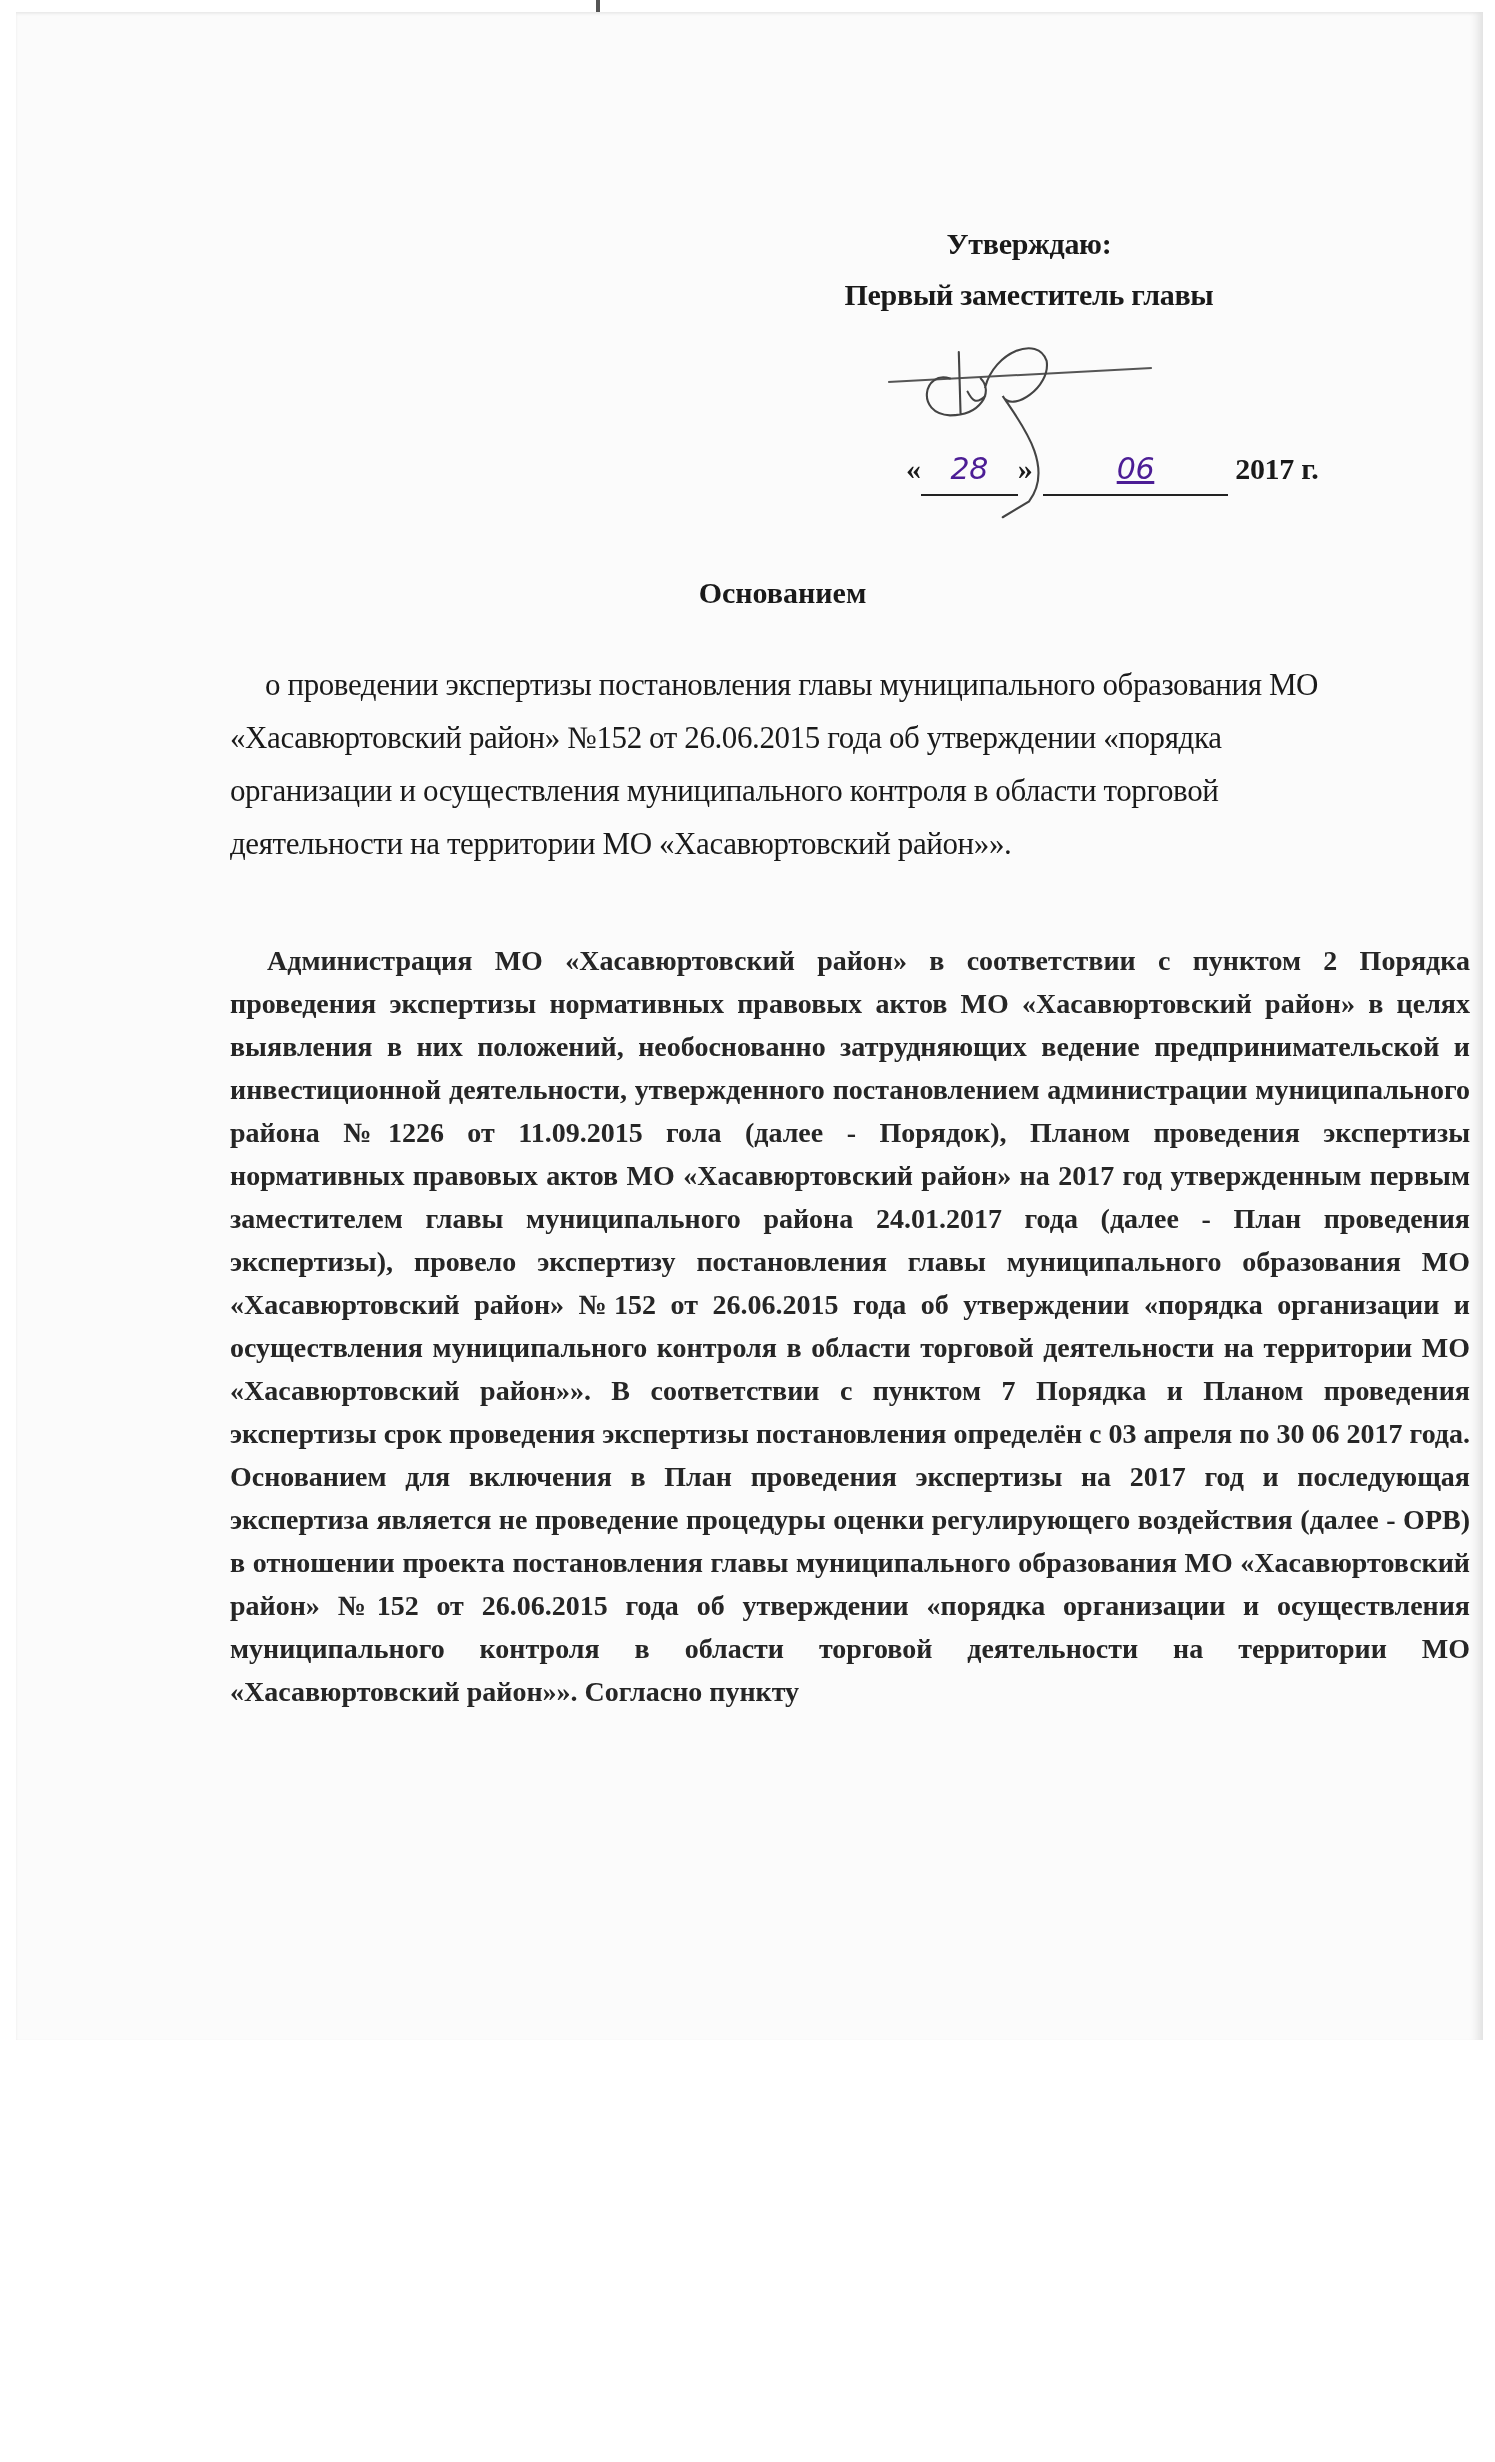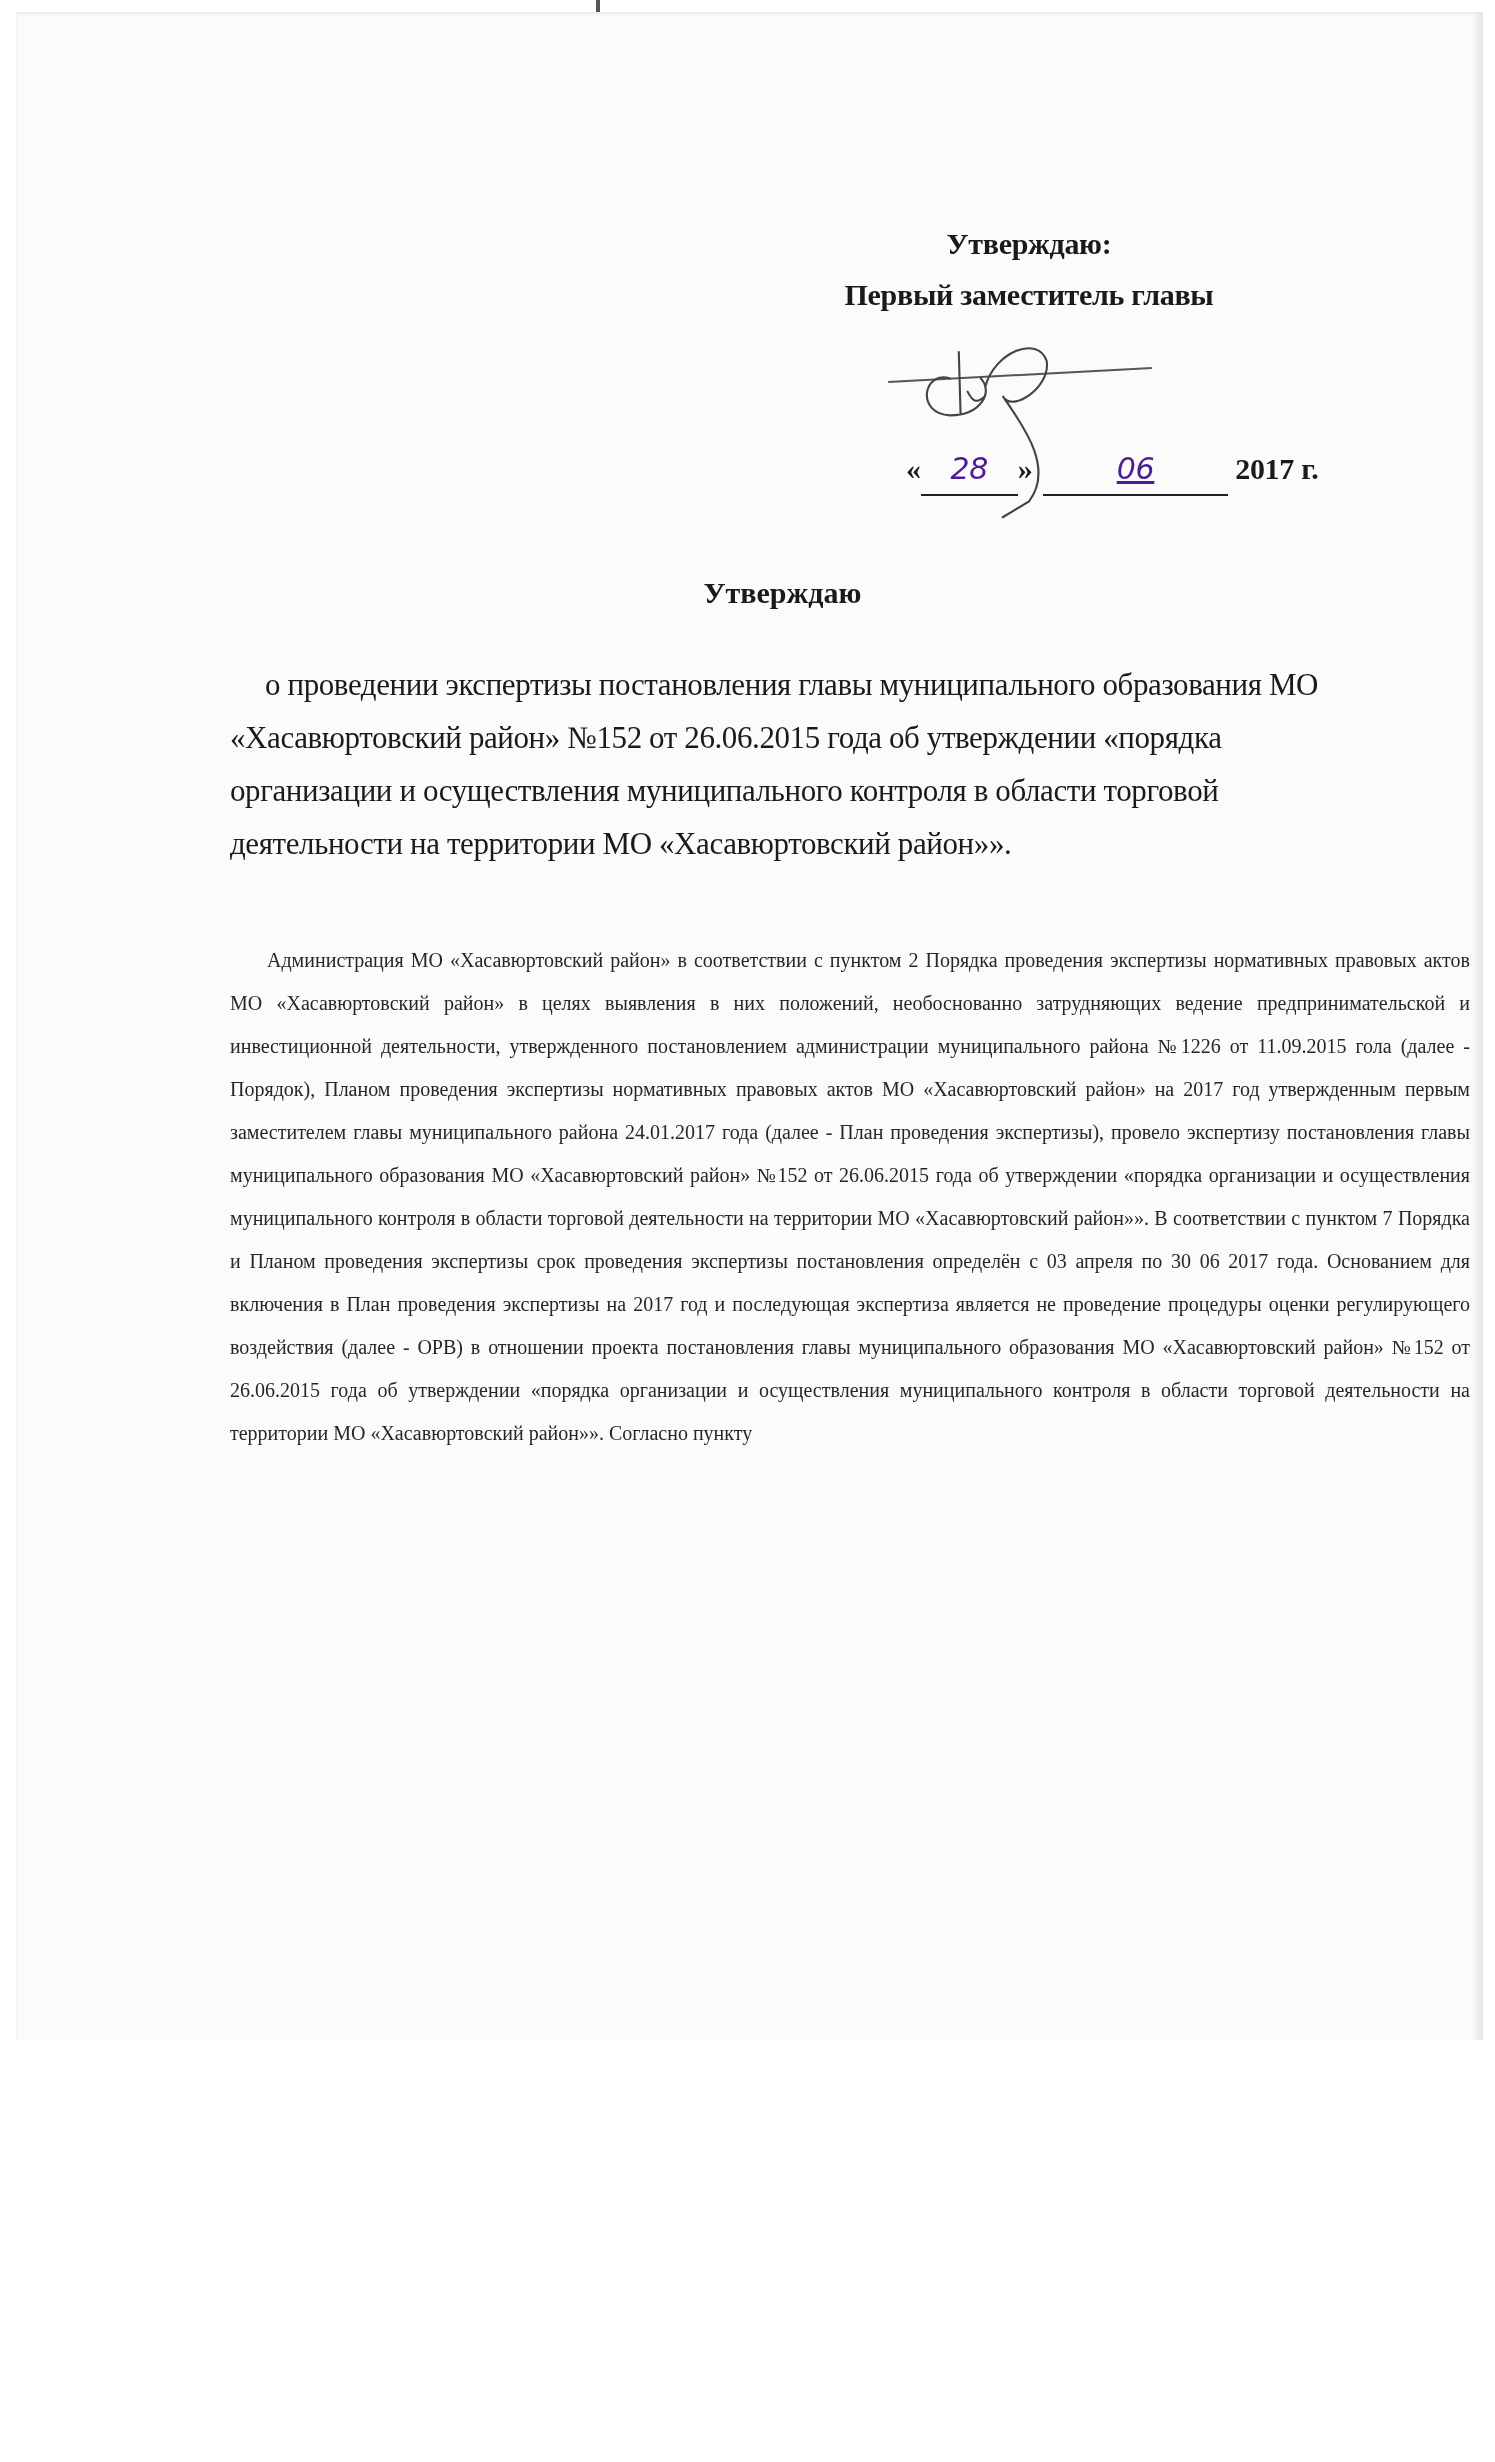--- a/index.html
+++ b/index.html
@@ -28,22 +28,23 @@
     padding-left: 70px; box-sizing: border-box;
     font-weight: bold; font-size: 30px;
   }
   .title-block {
     position: absolute; left: 230px; top: 658px; width: 1143px;
     font-weight: normal; font-size: 31px; line-height: 53px; letter-spacing: -0.4px;
     text-indent: 35px;
   }
   .body-text {
     position: absolute; left: 230px; top: 939px; width: 1240px;
-    font-size: 20px; line-height: 43px; text-align: justify; text-indent: 37px;
+    font-size: 28px; line-height: 43px; text-align: justify; text-indent: 37px;
     color: #262626;
+    font-weight: bold;
   }
 </style>
 </head>
 <body>
 
 <div class="scan"></div>
 <div class="binder-mark"></div>
 
 <div class="approval">
   <div>Утверждаю:</div>
@@ -52,18 +53,18 @@
     <span>«</span><span class="blank day">28</span><span>»</span><span class="blank month">06</span>
     <span>2017 г.</span>
   </div>
 </div>
 
 <div class="sig-line"></div>
 <svg class="signature" viewBox="0 0 260 230">
   <path d="M60 70 C30 60 20 110 60 112 C95 112 110 85 95 70 M70 40 L72 110 M80 85 C85 95 90 100 100 90 M100 80 C110 40 160 20 170 50 C175 80 130 110 120 90 C140 120 180 170 150 210 L120 228" fill="none" stroke="#444" stroke-width="2.4" stroke-linecap="round"></path>
 </svg>
 
-<div class="heading">Утверждаю</div>
+<div class="heading">Основанием</div>
 
 <div class="title-block">о проведении экспертизы постановления главы муниципального образования МО «Хасавюртовский район» №152 от 26.06.2015 года об утверждении «порядка организации и осуществления муниципального контроля в области торговой деятельности на территории МО «Хасавюртовский район»».</div>
 
 <div class="body-text">Администрация МО «Хасавюртовский район» в соответствии с пунктом 2 Порядка проведения экспертизы нормативных правовых актов  МО «Хасавюртовский район» в целях выявления в них положений, необоснованно затрудняющих ведение предпринимательской и инвестиционной деятельности, утвержденного постановлением администрации муниципального района №1226 от 11.09.2015 гола (далее - Порядок), Планом проведения экспертизы нормативных правовых актов МО «Хасавюртовский район» на 2017 год утвержденным первым заместителем главы муниципального района 24.01.2017 года (далее - План проведения экспертизы), провело экспертизу постановления главы муниципального образования МО «Хасавюртовский район» №152 от 26.06.2015 года об утверждении «порядка организации и осуществления муниципального контроля в области торговой деятельности на территории МО «Хасавюртовский район»». В соответствии с пунктом 7 Порядка и Планом проведения экспертизы срок проведения экспертизы постановления определён с 03 апреля по 30 06 2017 года. Основанием для включения в План проведения экспертизы на 2017 год и последующая экспертиза является не проведение процедуры оценки регулирующего воздействия (далее - ОРВ) в отношении проекта постановления главы муниципального образования МО «Хасавюртовский район» №152 от 26.06.2015 года об утверждении «порядка организации и осуществления муниципального контроля в области торговой деятельности на территории МО «Хасавюртовский район»». Согласно пункту</div>
 
 
 </body></html>

